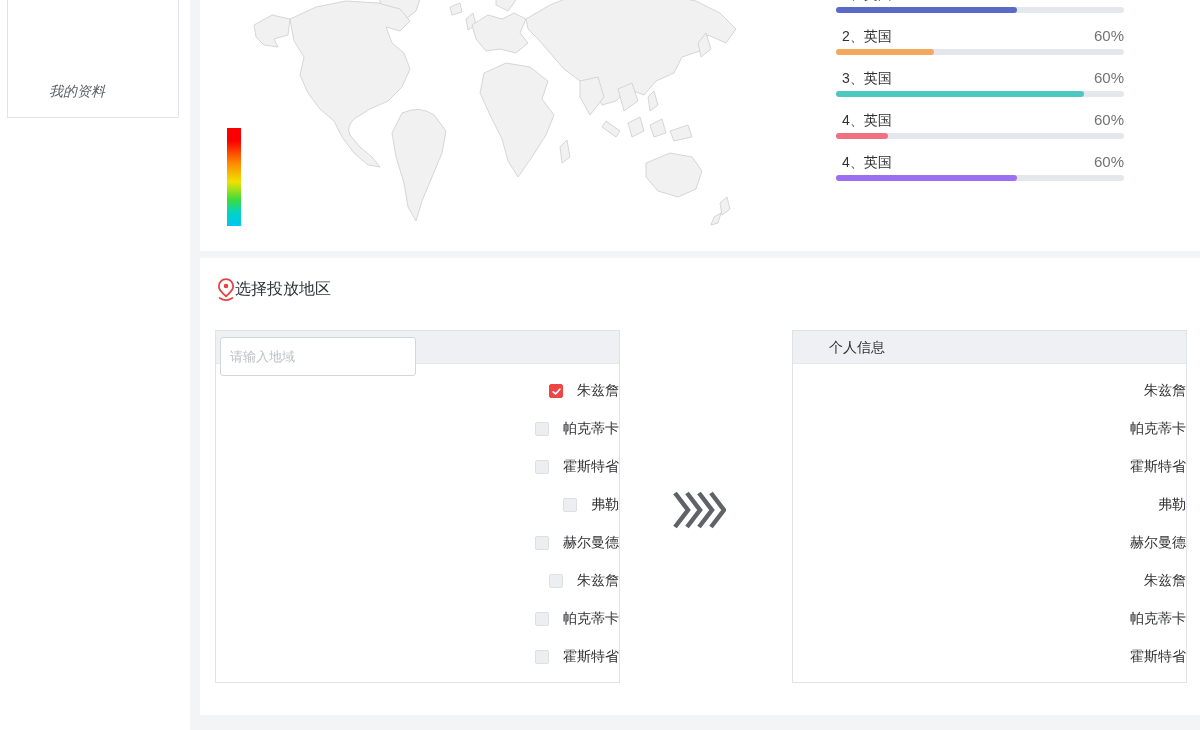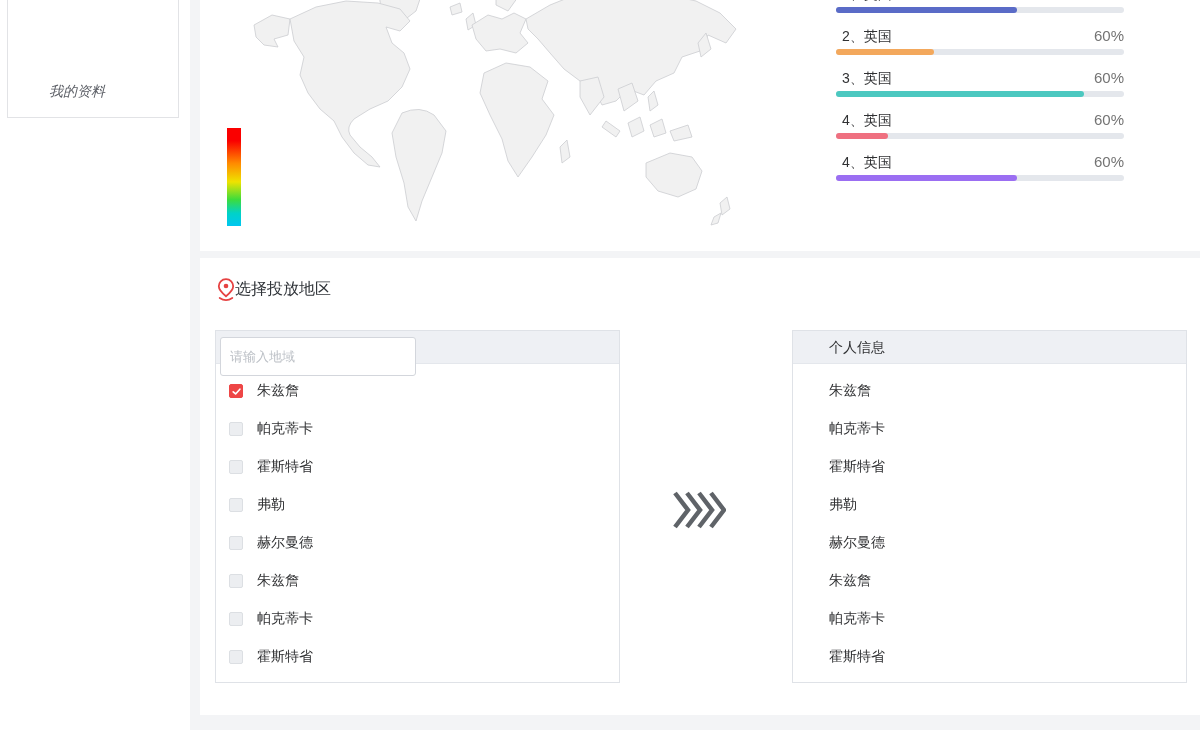--- a/index.html
+++ b/index.html
@@ -49,21 +49,21 @@
   .panel-dst{left:592px;width:395px;height:353px;}
   .panel-header{height:33px;background:#eef0f4;border-bottom:1px solid #e4e7ec;box-sizing:border-box;}
   .panel-dst .panel-header{line-height:32px;padding-left:36px;font-size:14px;color:#303133;}
   .search-input{
     margin:6px 0 0 4px;width:176px;height:21px;border:1px solid #d3d6dc;border-radius:3px;
     padding:8px 9px;font-size:13px;color:#606266;background:#fff;outline:none;
     font-family:"Liberation Sans","DejaVu Sans",sans-serif;box-sizing:content-box;
   }
   .search-input::placeholder{color:#bcc0c6;}
   .panel-body{padding-top:8px;}
-  .list-item{height:38px;display:flex;align-items:center;padding-left:13px;font-size:14px;color:#303133;}
+  .list-item{height:38px;display:flex;align-items:center;padding-left:13px;font-size:14px;color:#303133;justify-content:flex-end;}
   .list-item.dst{padding-left:36px;cursor:default;}
   .checkbox{
     width:14px;height:14px;border-radius:2px;background:#eceef1;border:1px solid #dcdfe3;
     box-sizing:border-box;display:inline-flex;align-items:center;justify-content:center;cursor:pointer;flex:0 0 auto;
   }
   .checkbox .check{display:none;width:11px;height:11px;}
   .checkbox.checked{background:var(--checkbox-checked,#ee4646);border-color:var(--checkbox-checked,#ee4646);}
   .checkbox.checked .check{display:block;}
   .item-label{margin-left:14px;}
 

